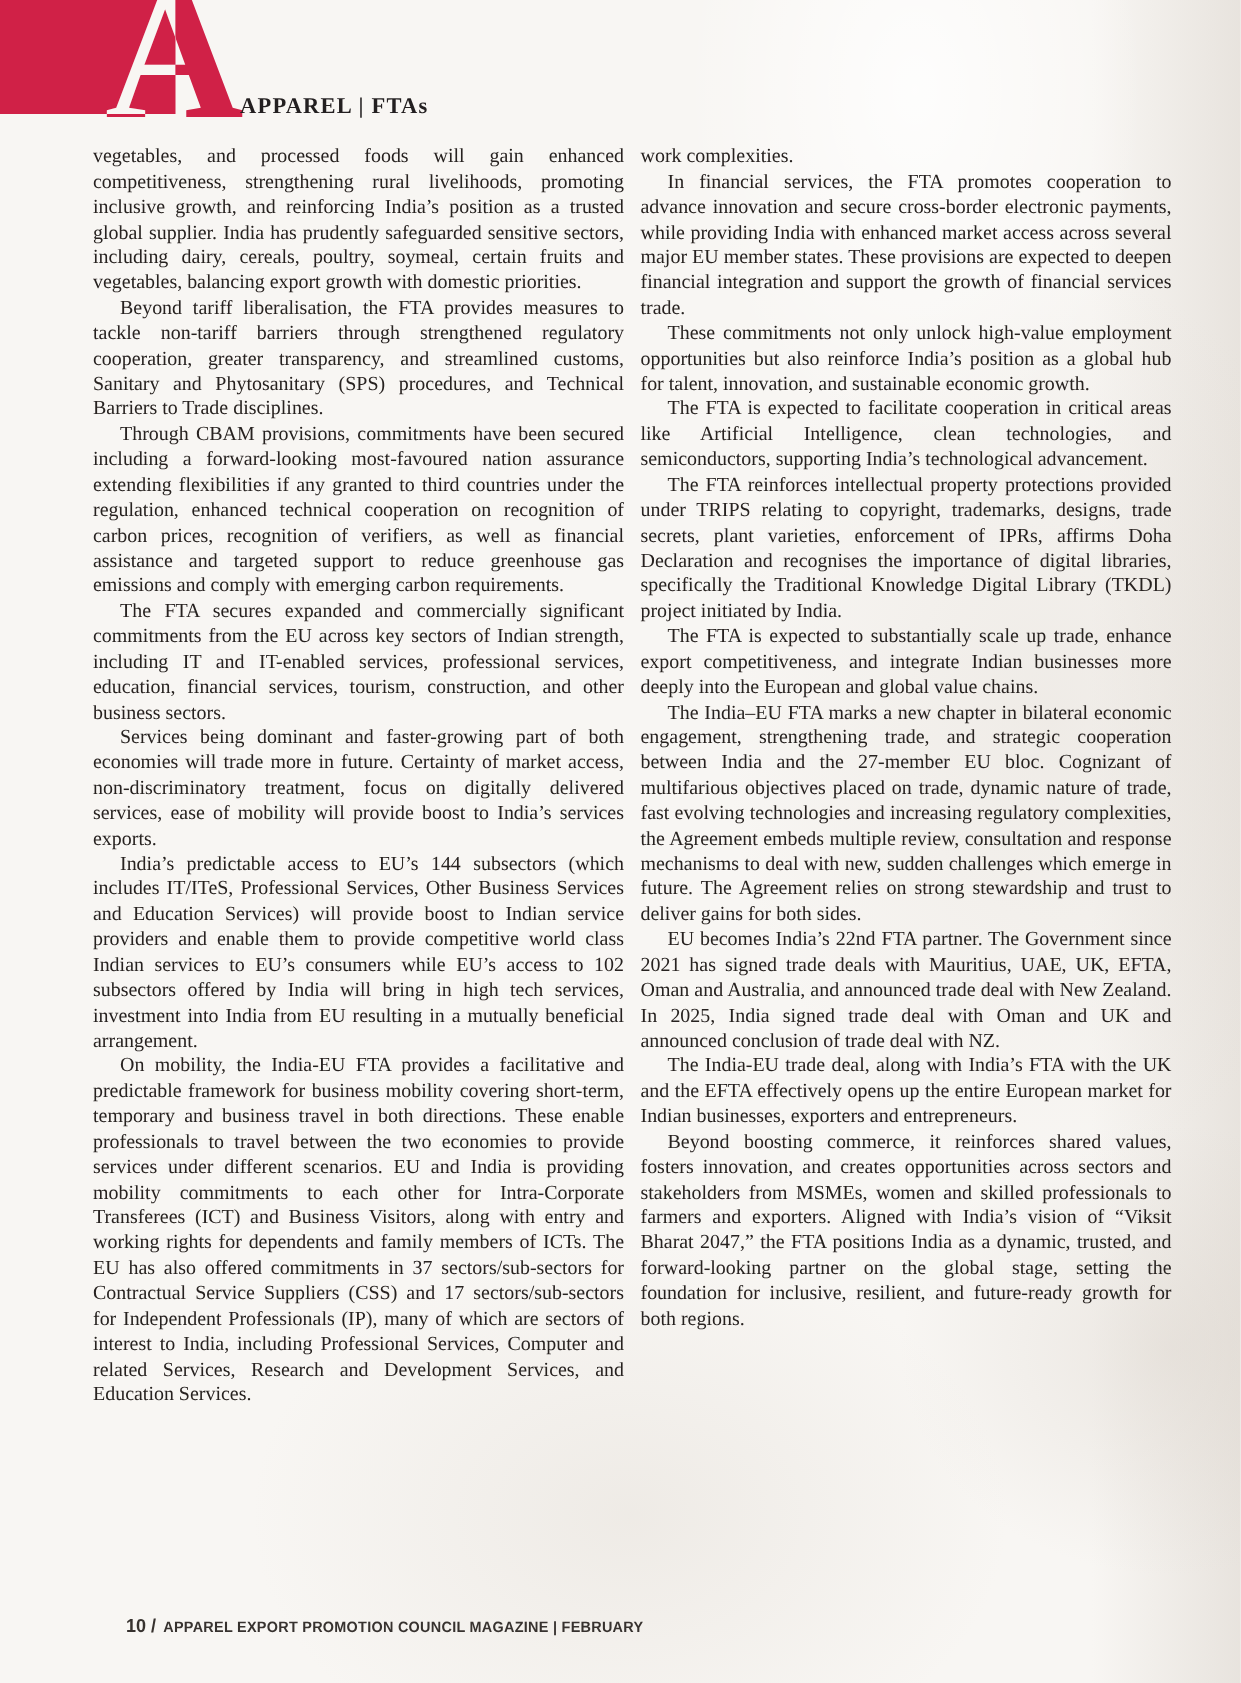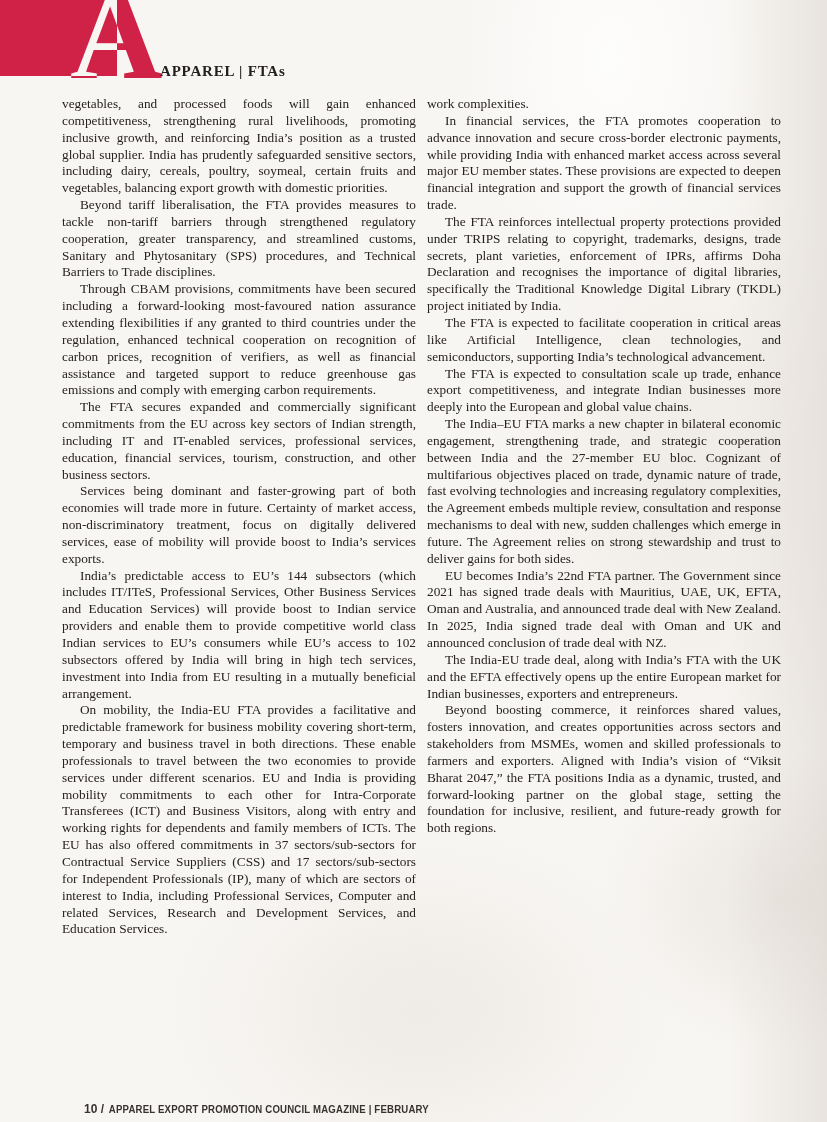--- a/index.html
+++ b/index.html
@@ -38,21 +38,21 @@
   }
   .col p{margin:0;text-indent:18px;}
   .col p.noindent{text-indent:0;}
   .footer{
     position:absolute;left:84px;top:1077px;
     font-family:"Liberation Sans", sans-serif;
     font-weight:bold;color:#37322f;
     display:flex;align-items:baseline;gap:5px;
     transform:scaleX(.96);transform-origin:left;
   }
-  .footer .pagenum{font-size:12.5px;letter-spacing:0;margin-top:25px;}
+  .footer .pagenum{font-size:12.5px;letter-spacing:0;}
   .footer .pagelabel{font-size:10px;letter-spacing:.2px;}
 </style>
 </head>
 <body>
 
 <div class="page">
   <div class="texture"></div>
 
   <svg class="logo" width="190" height="82" viewBox="0 0 190 82" aria-hidden="true">
     <defs>
@@ -77,23 +77,24 @@
       <p>Beyond tariff liberalisation, the FTA provides measures to tackle non-tariff barriers through strengthened regulatory cooperation, greater transparency, and streamlined customs, Sanitary and Phytosanitary (SPS) procedures, and Technical Barriers to Trade disciplines.</p>
       <p>Through CBAM provisions, commitments have been secured including a forward-looking most-favoured nation assurance extending flexibilities if any granted to third countries under the regulation, enhanced technical cooperation on recognition of carbon prices, recognition of verifiers, as well as financial assistance and targeted support to reduce greenhouse gas emissions and comply with emerging carbon requirements.</p>
       <p>The FTA secures expanded and commercially significant commitments from the EU across key sectors of Indian strength, including IT and IT-enabled services, professional services, education, financial services, tourism, construction, and other business sectors.</p>
       <p>Services being dominant and faster-growing part of both economies will trade more in future. Certainty of market access, non-discriminatory treatment, focus on digitally delivered services, ease of mobility will provide boost to India’s services exports.</p>
       <p>India’s predictable access to EU’s 144 subsectors (which includes IT/ITeS, Professional Services, Other Business Services and Education Services) will provide boost to Indian service providers and enable them to provide competitive world class Indian services to EU’s consumers while EU’s access to 102 subsectors offered by India will bring in high tech services, investment into India from EU resulting in a mutually beneficial arrangement.</p>
       <p>On mobility, the India-EU FTA provides a facilitative and predictable framework for business mobility covering short-term, temporary and business travel in both directions. These enable professionals to travel between the two economies to provide services under different scenarios. EU and India is providing mobility commitments to each other for Intra-Corporate Transferees (ICT) and Business Visitors, along with entry and working rights for dependents and family members of ICTs. The EU has also offered commitments in 37 sectors/sub-sectors for Contractual Service Suppliers (CSS) and 17 sectors/sub-sectors for Independent Professionals (IP), many of which are sectors of interest to India, including Professional Services, Computer and related Services, Research and Development Services, and Education Services.</p>
     </div>
     <div class="col">
       <p class="noindent">work complexities.</p>
       <p>In financial services, the FTA promotes cooperation to advance innovation and secure cross-border electronic payments, while providing India with enhanced market access across several major EU member states. These provisions are expected to deepen financial integration and support the growth of financial services trade.</p>
+      <p>These commitments not only unlock high-value employment opportunities but also reinforce India’s position as a global hub for talent, innovation, and sustainable economic growth.</p>
+      <p>The FTA is expected to facilitate cooperation in critical areas like Artificial Intelligence, clean technologies, and semiconductors, supporting India’s technological advancement.</p>
       <p>The FTA reinforces intellectual property protections provided under TRIPS relating to copyright, trademarks, designs, trade secrets, plant varieties, enforcement of IPRs, affirms Doha Declaration and recognises the importance of digital libraries, specifically the Traditional Knowledge Digital Library (TKDL) project initiated by India.</p>
-      <p>The FTA is expected to facilitate cooperation in critical areas like Artificial Intelligence, clean technologies, and semiconductors, supporting India’s technological advancement.</p>
-      <p>The FTA is expected to consultation scale up trade, enhance export competitiveness, and integrate Indian businesses more deeply into the European and global value chains.</p>
+      <p>The FTA is expected to substantially scale up trade, enhance export competitiveness, and integrate Indian businesses more deeply into the European and global value chains.</p>
       <p>The India–EU FTA marks a new chapter in bilateral economic engagement, strengthening trade, and strategic cooperation between India and the 27-member EU bloc. Cognizant of multifarious objectives placed on trade, dynamic nature of trade, fast evolving technologies and increasing regulatory complexities, the Agreement embeds multiple review, consultation and response mechanisms to deal with new, sudden challenges which emerge in future. The Agreement relies on strong stewardship and trust to deliver gains for both sides.</p>
       <p>EU becomes India’s 22nd FTA partner. The Government since 2021 has signed trade deals with Mauritius, UAE, UK, EFTA, Oman and Australia, and announced trade deal with New Zealand. In 2025, India signed trade deal with Oman and UK and announced conclusion of trade deal with NZ.</p>
       <p>The India-EU trade deal, along with India’s FTA with the UK and the EFTA effectively opens up the entire European market for Indian businesses, exporters and entrepreneurs.</p>
       <p>Beyond boosting commerce, it reinforces shared values, fosters innovation, and creates opportunities across sectors and stakeholders from MSMEs, women and skilled professionals to farmers and exporters. Aligned with India’s vision of “Viksit Bharat 2047,” the FTA positions India as a dynamic, trusted, and forward-looking partner on the global stage, setting the foundation for inclusive, resilient, and future-ready growth for both regions.</p>
     </div>
   </div>
 
   <div class="footer">
     <span class="pagenum">10 /</span>
     <span class="pagelabel">APPAREL EXPORT PROMOTION COUNCIL MAGAZINE | FEBRUARY</span>

